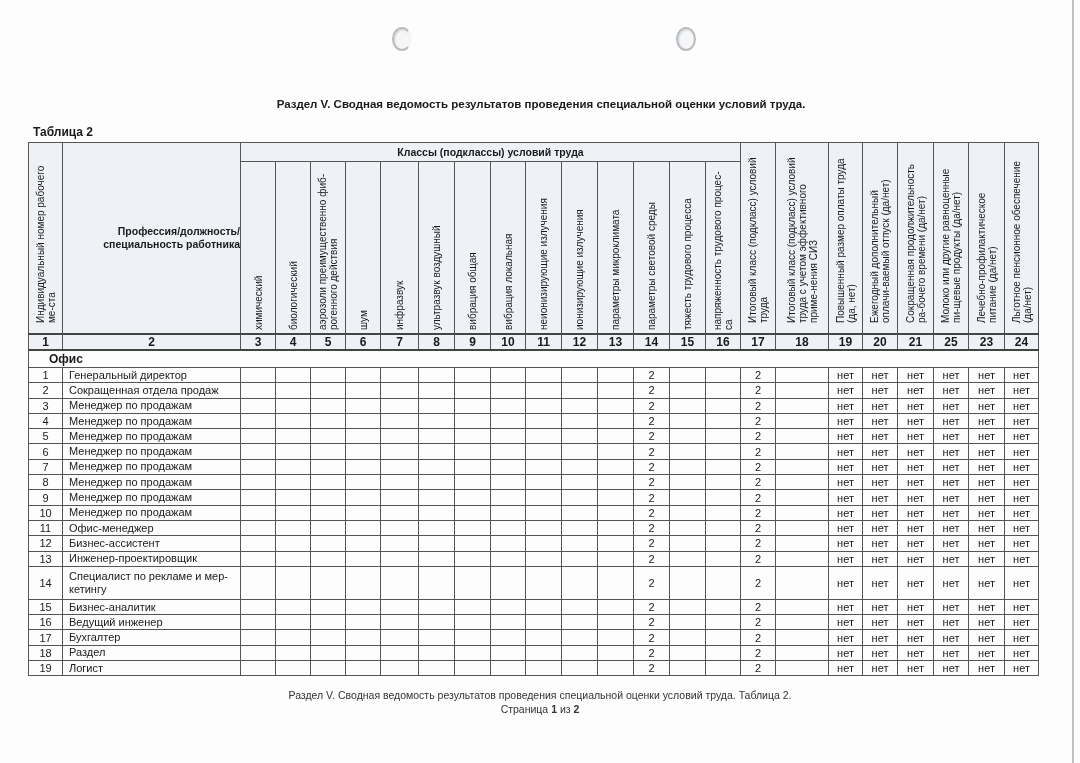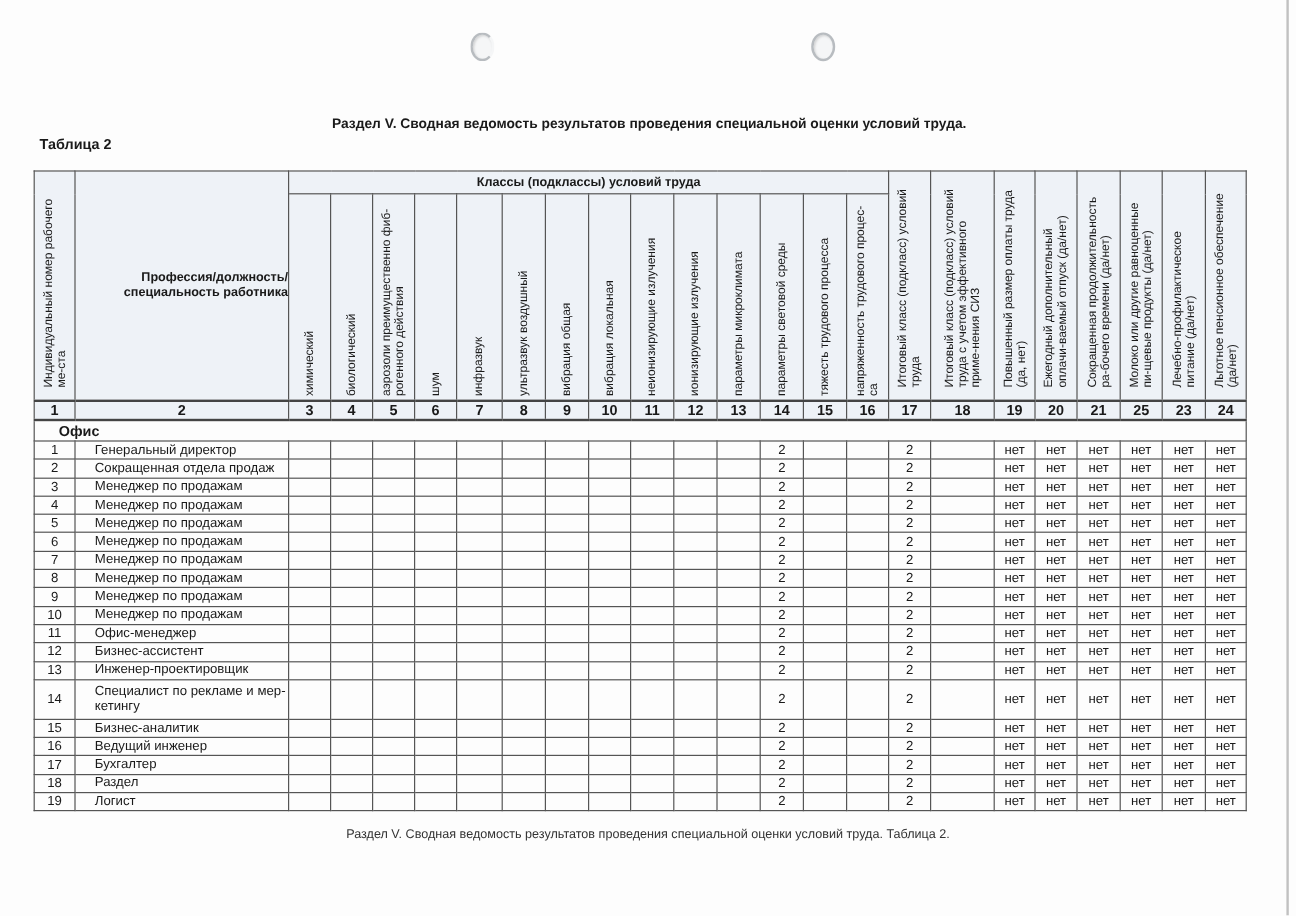--- a/index.html
+++ b/index.html
@@ -6,33 +6,33 @@
   body { width:1080px; height:763px; background:#fdfdfd; position:relative; overflow:hidden;
          font-family:"Liberation Sans", sans-serif; color:#1a1a1a; }
   .punch { position:absolute; top:27px; width:16px; height:20px; border:2px solid #b8bcc0; border-radius:50%;
            box-shadow: inset 1px 1px 2px rgba(0,0,0,0.15); background:#f5f6f7; }
   .punch.left { left:392px; border-right-color:transparent; }
   .punch.right { left:676px; }
   .rightedge { position:absolute; top:0; right:6px; width:2px; height:763px; background:#9a9a9a; opacity:.6; }
   #section-title { position:absolute; top:98px; left:0; width:1080px; text-align:center; font-weight:bold; font-size:11.5px;
                    padding-left:0; }
   #section-title span { position:relative; left:1px; }
-  #table-label { position:absolute; top:113px; left:33px; font-weight:bold; font-size:12px; }
+  #table-label { position:absolute; top:125px; left:33px; font-weight:bold; font-size:12px; }
   table { position:absolute; left:28px; top:142px; border-collapse:collapse; table-layout:fixed; font-size:10px; }
   td, th { border:1px solid #555; padding:0; }
   th { background:#eef2f7; font-weight:normal; }
   .vert { writing-mode:vertical-rl; transform:rotate(180deg); text-align:left; white-space:normal;
           line-height:11px; font-size:10px; padding:3px 2px; height:170px; margin:0 auto; }
   .hdr-group { height:18px; font-weight:bold; font-size:10.5px; text-align:center; }
   .num-row th { height:14px; font-weight:bold; font-size:12px; text-align:center; background:#eef2f7; border-top:2px solid #444; border-bottom:2px solid #444; }
   .section-row td { height:16px; font-weight:bold; font-size:12px; padding-left:20px; border-left:1px solid #555; border-right:1px solid #555; }
   tr.data td { height:14.3px; font-size:11px; }
   tr.data.tall td { height:32px; }
   td.c-id { text-align:center; }
-  td.c-name { padding-left:16px; line-height:13px; }
+  td.c-name { padding-left:6px; line-height:13px; }
   td.c-val { text-align:center; font-size:11px; }
   td.c-flag { text-align:center; font-size:10px; }
   .prof-head { font-weight:bold; font-size:10.5px; text-align:right; line-height:13px; }
   #footer { position:absolute; top:688px; left:0; width:1080px; text-align:center; font-size:10.5px; color:#333; line-height:14px; }
   #footer b { font-weight:bold; }
 </style>
 </head>
 <body>
 
 <div class="punch left"></div>
@@ -668,13 +668,19 @@
         <td class="c-flag">нет</td>
         <td class="c-flag">нет</td>
         <td class="c-flag">нет</td>
         <td class="c-flag">нет</td>
       </tr>
     </tbody>
 </table>
 
 <div id="footer">
   <div>Раздел V. Сводная ведомость результатов проведения специальной оценки условий труда. Таблица 2.</div>
+  <div>
+    <span>Страница</span>
+    <b>1</b>
+    <span>из</span>
+    <b>2</b>
+  </div>
 </div>
 
 </body></html>

